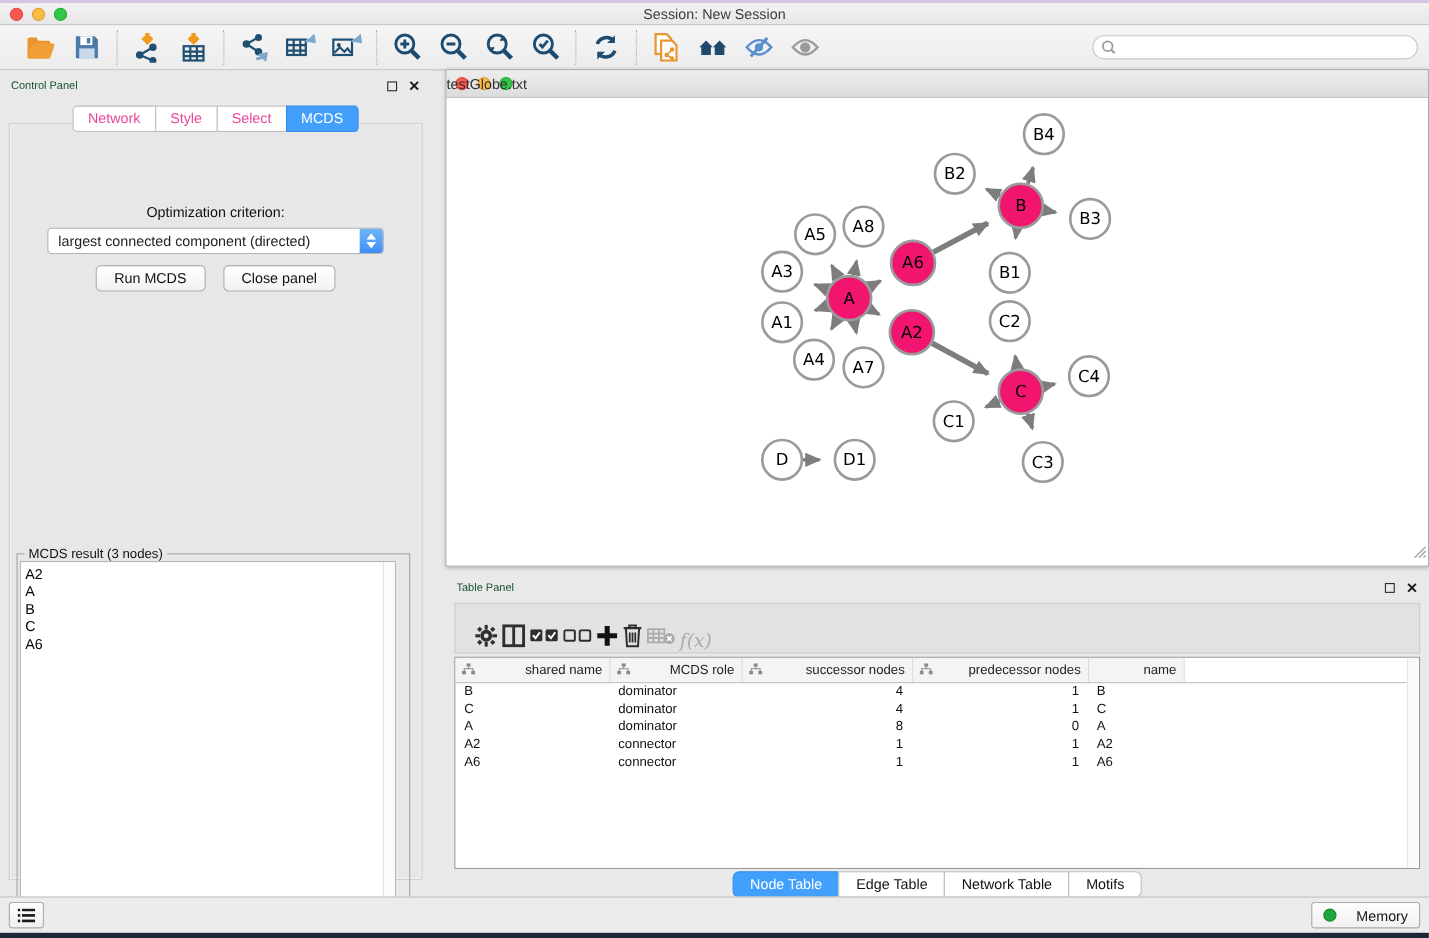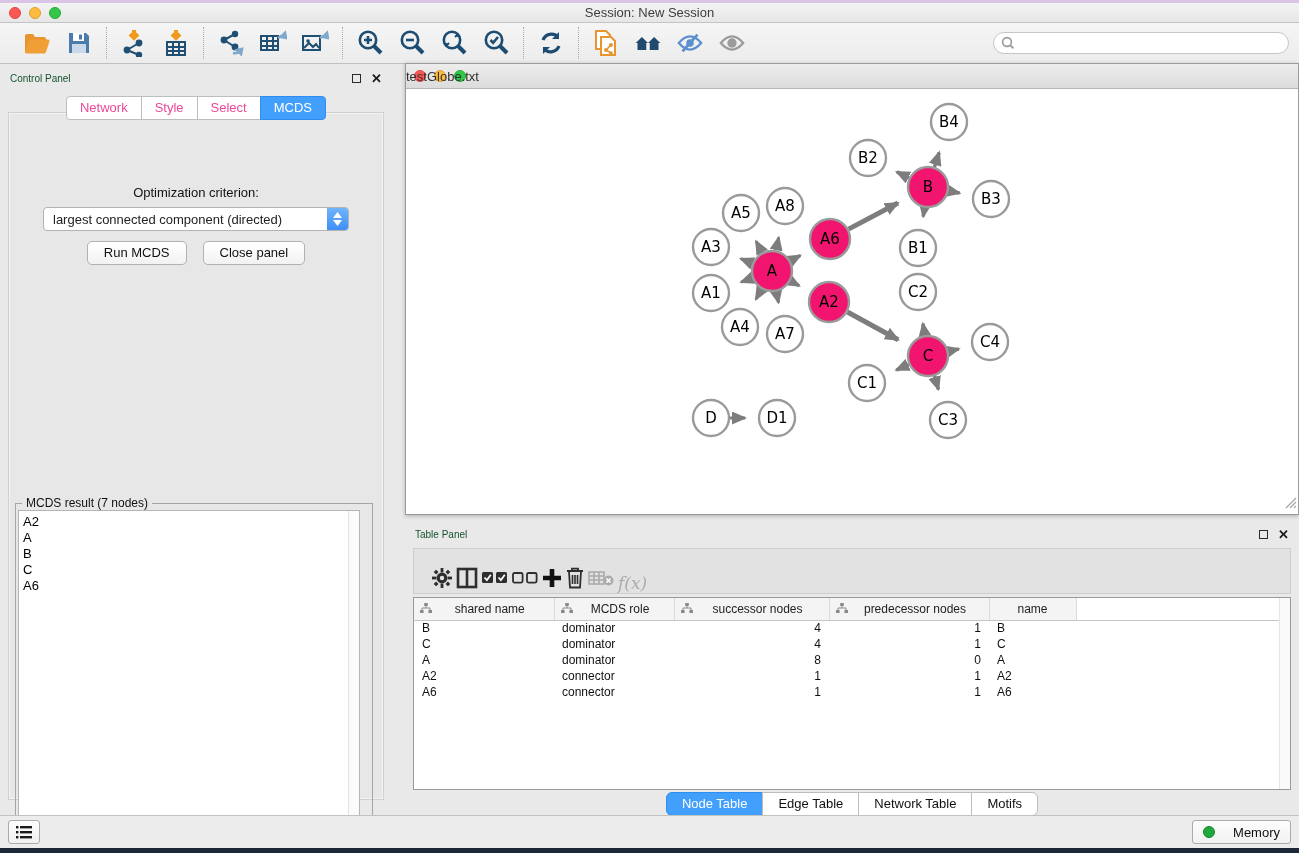--- a/index.html
+++ b/index.html
@@ -77,21 +77,21 @@
   .tp-toolbar { position:absolute; left:8px; top:28px; width:878px; height:46px;
                 background:#e2e2e2; border:1px solid #cdcdcd; display:flex; align-items:flex-end; gap:4px; padding:0 18px; }
   .tp-icon { display:flex; align-items:center; justify-content:center; height:30px; }
   .fx-label { font-family:"DejaVu Serif",serif; font-style:italic; font-size:17px; color:#ababab; }
   .tbl-box { position:absolute; left:8px; top:77px; width:878px; height:193px; background:#fff;
              border:1px solid #9a9a9a; overflow:hidden; }
   table.data { border-collapse:collapse; width:100%; table-layout:fixed; }
   table.data th { height:22px; background:#f4f4f4; border-bottom:1px solid #c6c6c6; border-right:1px solid #dcdcdc;
                   font-weight:normal; font-size:12px; color:#222; padding:0; }
   table.data th .th-inner { display:flex; align-items:center; padding:0 6px; }
-  table.data th .th-label { flex:1; text-align:center; }
+  table.data th .th-label { flex:1; text-align:right; }
   table.data th:last-child { border-right:1px solid #dcdcdc; }
   table.data td { height:16px; font-size:12px; color:#111; padding:0 8px; white-space:nowrap; }
   td.num { text-align:right; padding-right:16px; }
   .tbl-scroll { position:absolute; right:0; top:0; width:11px; height:100%; background:#fafafa; border-left:1px solid #e5e5e5; }
   .tp-tabs { position:absolute; left:0; top:272px; width:100%; display:flex; justify-content:center; }
   .tp-tab { font-size:13px; padding:3px 15px 4px; background:#fff; border:1px solid #bdbdbd; margin-left:-1px; color:#111; }
   .tp-tab:first-child { border-radius:6px 0 0 6px; margin-left:0; }
   .tp-tab:last-child { border-radius:0 6px 6px 0; }
   .tp-tab.active { background:#42a0fc; border-color:#2f8cf0; color:#fff; }
 
@@ -300,21 +300,21 @@
         <svg width="9" height="6" viewBox="0 0 9 6">
             <path d="M4.5 6 L0 0 H9z" fill="#fff"></path>
           </svg>
       </span>
     </div>
     <div class="btn-row">
       <button class="cp-btn">Run MCDS</button>
       <button class="cp-btn">Close panel</button>
     </div>
     <div class="result-group">
-      <span class="result-legend">MCDS result (7 nodes)</span>
+      <span class="result-legend">MCDS result (3 nodes)</span>
       <div class="result-list">
         <div>
             <div>A2</div>
             <div>A</div>
             <div>B</div>
             <div>C</div>
             <div>A6</div>
           </div>
         <span class="result-scroll"></span>
       </div>

